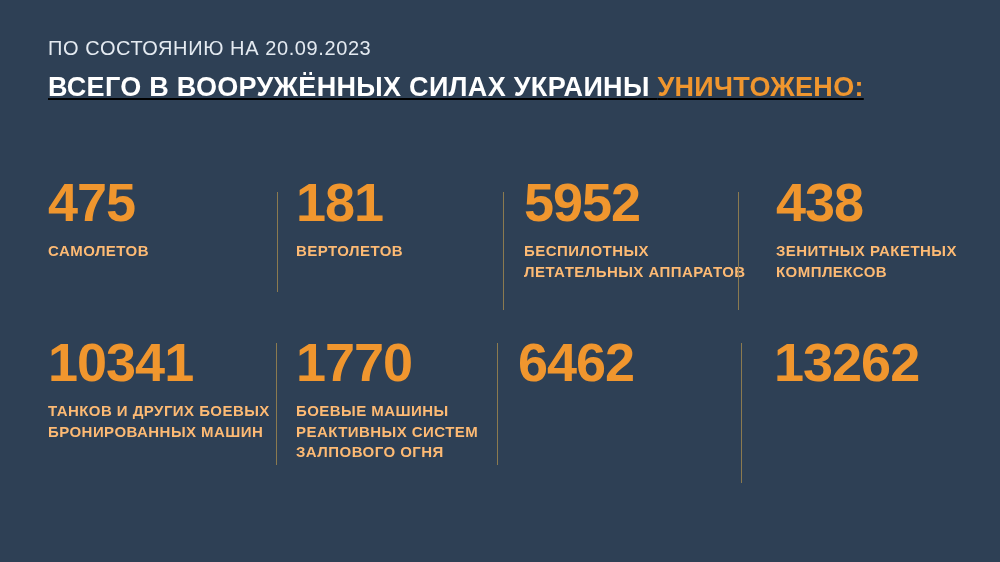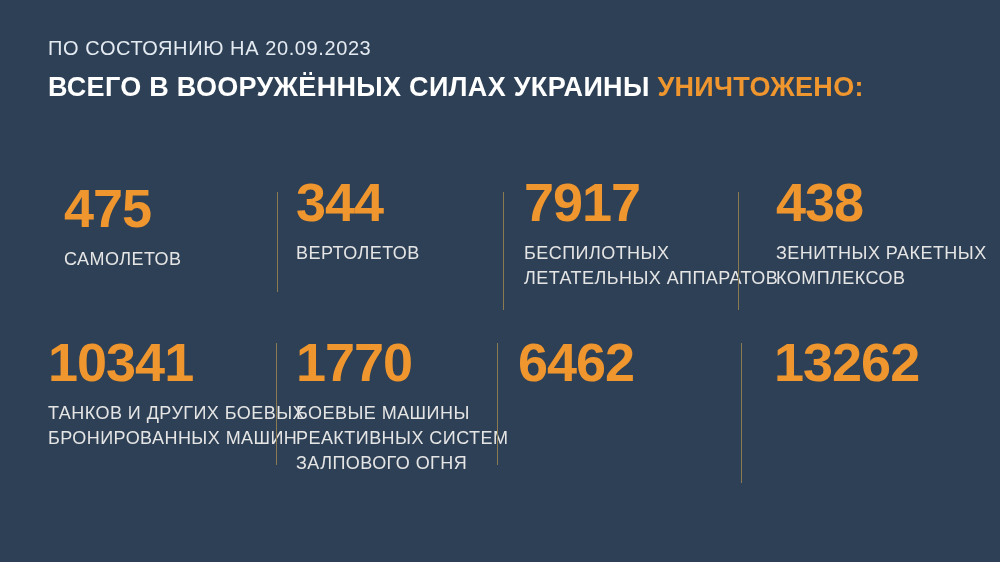--- a/index.html
+++ b/index.html
@@ -38,20 +38,21 @@
     line-height: 1.0;
     white-space: nowrap;
   }
   .title {
     margin-top: 15px;
     font-size: 27px;
     font-weight: 700;
     letter-spacing: 0.3px;
     line-height: 1.05;
     white-space: nowrap;
+    text-decoration: underline;
   }
   .title .white {
     color: #ffffff;
   }
   .title .accent {
     color: #f0962e;
   }
 
   
   .grid {
@@ -74,37 +75,37 @@
   .num {
     color: #f0962e;
     font-weight: 700;
     font-size: 54px;
     line-height: 1.0;
     letter-spacing: -1px;
     white-space: nowrap;
   }
   .lbl {
     margin-top: 12px;
-    color: #e5e5e5;
-    font-size: 18px;
-    font-weight: 400;
+    color: #fdba74;
+    font-size: 15px;
+    font-weight: 700;
     letter-spacing: 0.45px;
     line-height: 1.38;
     text-transform: uppercase;
     white-space: pre-line;
   }
 
   .divider {
     position: absolute;
     width: 1px;
     background: #8b7a4f;
   }
 
   
-  .r1c1 { left: 64px; margin-top: 6px;  }
+  .r1c1 { left: 48px;  }
   .r1c2 { left: 296px; }
   .r1c3 { left: 524px; }
   .r1c4 { left: 776px; }
 
   .r1d1 { left: 277px; top: 17px;  height: 100px; }
   .r1d2 { left: 503px; top: 17px;  height: 118px; }
   .r1d3 { left: 738px; top: 17px;  height: 118px; }
 
   
   .r2c1 { left: 48px;  }
@@ -133,28 +134,28 @@
     <div class="row row1">
 
       <div class="cell r1c1">
         <div class="num">475</div>
         <div class="lbl">САМОЛЕТОВ</div>
       </div>
 
       <div class="divider r1d1"></div>
 
       <div class="cell r1c2">
-        <div class="num">344</div>
+        <div class="num">181</div>
         <div class="lbl">ВЕРТОЛЕТОВ</div>
       </div>
 
       <div class="divider r1d2"></div>
 
       <div class="cell r1c3">
-        <div class="num">7917</div>
+        <div class="num">5952</div>
         <div class="lbl">БЕСПИЛОТНЫХ
 ЛЕТАТЕЛЬНЫХ АППАРАТОВ</div>
       </div>
 
       <div class="divider r1d3"></div>
 
       <div class="cell r1c4">
         <div class="num">438</div>
         <div class="lbl">ЗЕНИТНЫХ РАКЕТНЫХ
 КОМПЛЕКСОВ</div>

